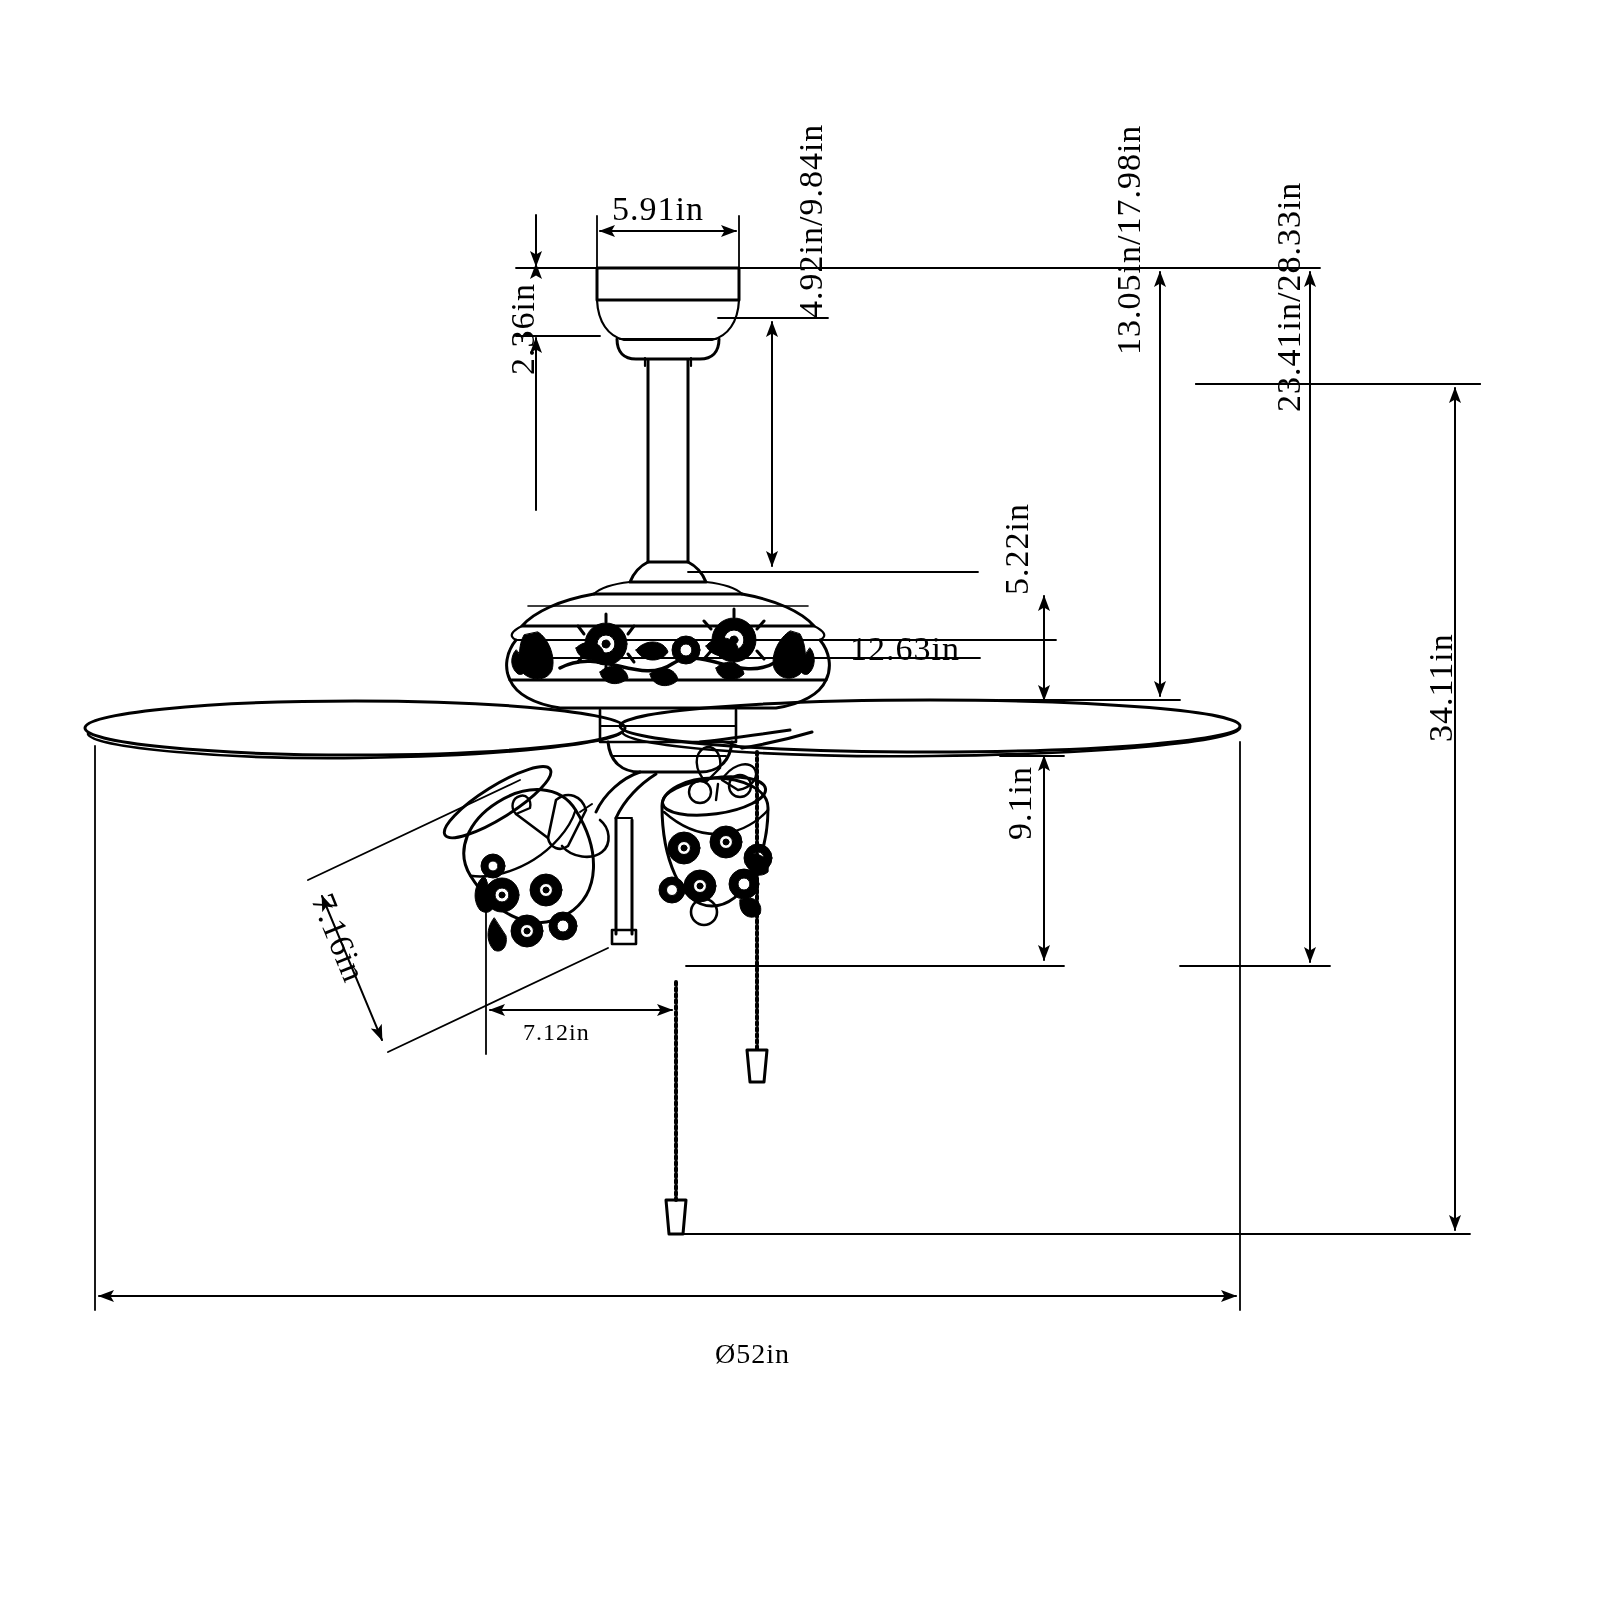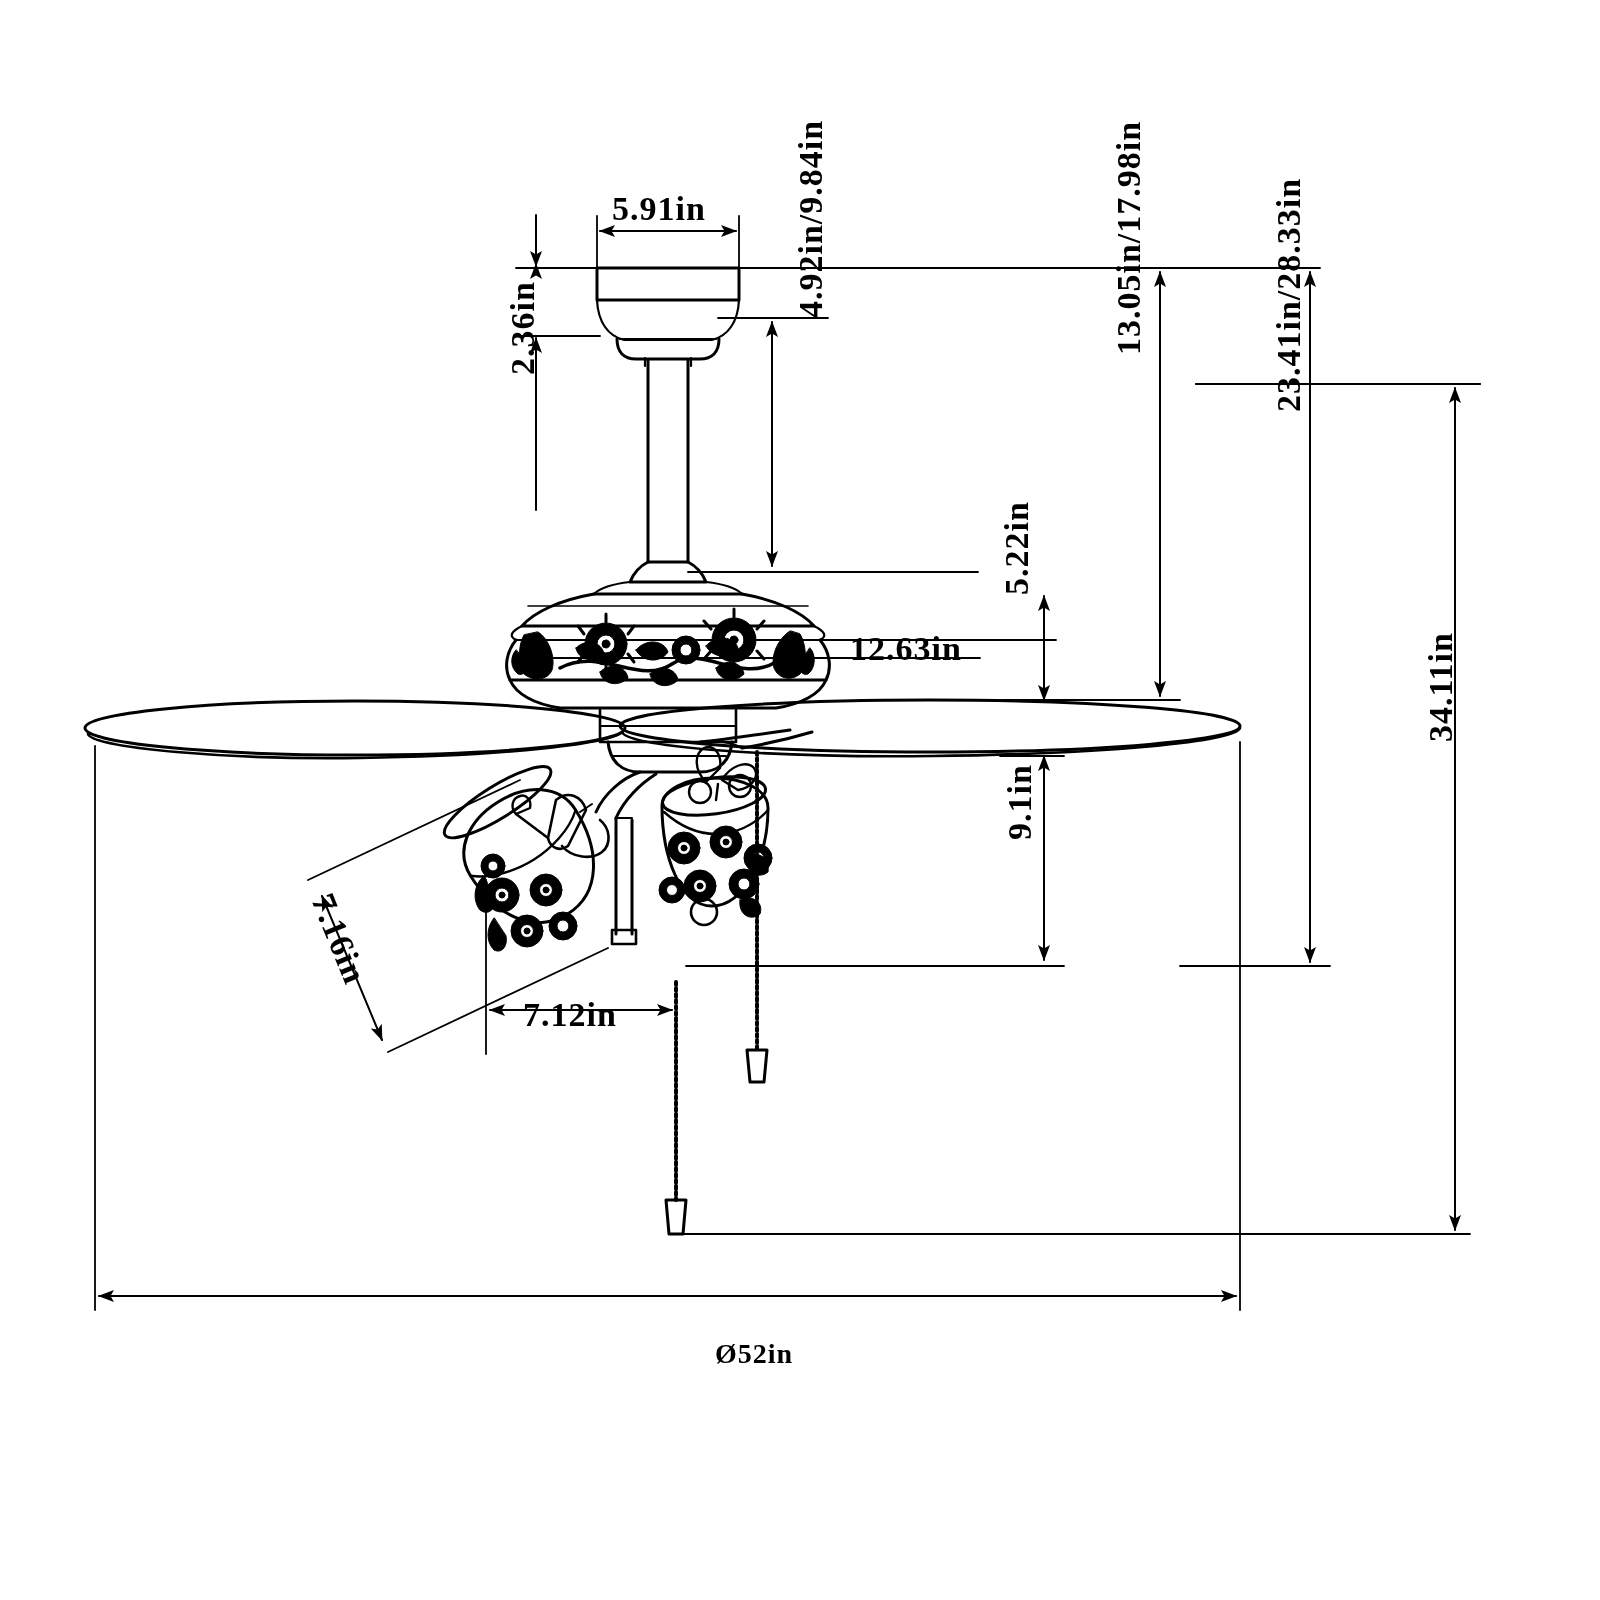--- a/index.html
+++ b/index.html
@@ -9,21 +9,20 @@
   }
   body {
     font-family: "Liberation Serif", "DejaVu Serif", serif;
   }
   #stage {
     position: relative;
     width: 1600px;
     height: 1600px;
     background: #ffffff;
     overflow: hidden;
-    font-weight: bold;
   }
   #drawing {
     position: absolute;
     left: 0;
     top: 0;
     width: 1600px;
     height: 1600px;
   }
   .dimtext {
     position: absolute;
@@ -317,19 +316,19 @@
   <div class="dimtext" style="left:1000px; top:595px; font-size:34px; transform:rotate(-90deg); transform-origin:left top;">5.22in</div>
 
   <div class="dimtext" style="left:1112px; top:355px; font-size:34px; transform:rotate(-90deg); transform-origin:left top;">13.05in/17.98in</div>
 
   <div class="dimtext" style="left:1272px; top:412px; font-size:34px; transform:rotate(-90deg); transform-origin:left top;">23.41in/28.33in</div>
 
   <div class="dimtext" style="left:1003px; top:840px; font-size:34px; transform:rotate(-90deg); transform-origin:left top;">9.1in</div>
 
   <div class="dimtext" style="left:337px; top:889px; font-size:34px; transform:rotate(-292deg); transform-origin:left top;">7.16in</div>
 
-  <div class="dimtext" style="left:523px; top:998px; font-size:34px;">7.12in</div>
+  <div class="dimtext" style="left:523px; top:1020px; font-size:24px;">7.12in</div>
 
   <div class="dimtext" style="left:1424px; top:742px; font-size:34px; transform:rotate(-90deg); transform-origin:left top;">34.11in</div>
 
   <div class="dimtext" style="left:715px; top:1340px; font-size:28px;">Ø52in</div>
 
 </div>
 
 </body></html>

